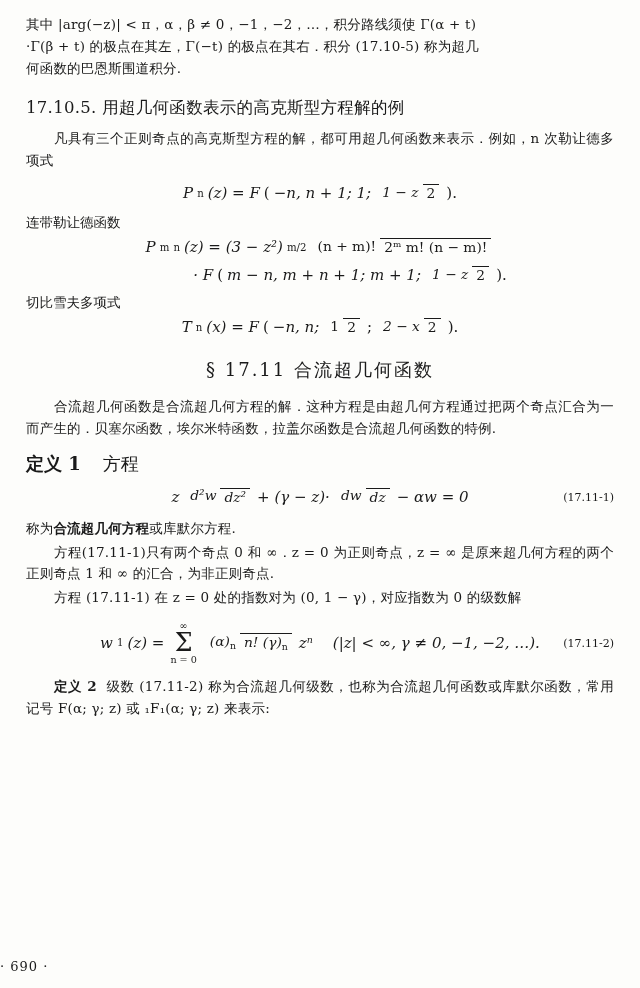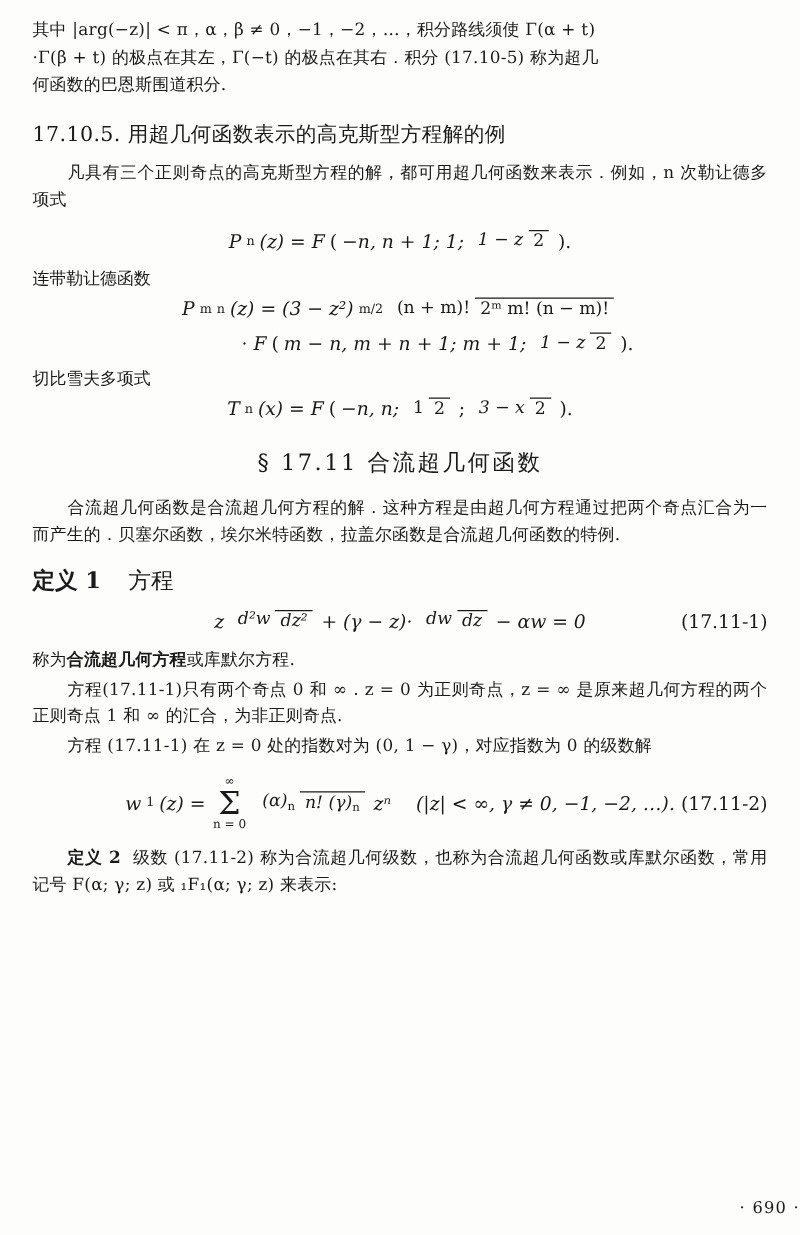--- a/index.html
+++ b/index.html
@@ -121,28 +121,28 @@
   .sum .lim-top { font-size: 0.8em; }
   .sum .sigma { font-size: 2.1em; line-height: 0.95; }
   .sum .lim-bot { font-size: 0.8em; }
   sub { font-size: 0.68em; vertical-align: -0.28em; }
   sup { font-size: 0.68em; vertical-align: 0.52em; }
   .eqnum {
     position: absolute;
     right: 0;
     top: 50%;
     transform: translateY(-50%);
-    font-size: 15px;
+    font-size: 11px;
   }
   .footer {
     position: absolute;
     bottom: 14px;
     left: 0;
     width: 100%;
-    text-align: right;
+    text-align: left;
     font-size: 13px;
     letter-spacing: 1px;
   }
   .defline {
     font-size: 18px;
     margin-top: 12px;
     margin-bottom: 2px;
   }
   .defline .dtitle { font-weight: bold; margin-right: 22px; }
 </style>
@@ -210,21 +210,21 @@
           <sub>n</sub>
           <span class="it">(x) = F</span>
         <span>(</span>
         <span class="it">−n, n;</span>
         <span class="frac">
           <span class="num">1</span>
           <span class="den">2</span>
         </span>
         <span>;</span>
         <span class="frac">
-          <span class="num it">3 − x</span>
+          <span class="num it">2 − x</span>
           <span class="den">2</span>
         </span>
         <span>).</span>
       </span>
     </div>
 
     <h2 class="big-sec-head">§ 17.11   合流超几何函数</h2>
     <p class="para indent">合流超几何函数是合流超几何方程的解．这种方程是由超几何方程通过把两个奇点汇合为一而产生的．贝塞尔函数，埃尔米特函数，拉盖尔函数是合流超几何函数的特例.</p>
 
 

